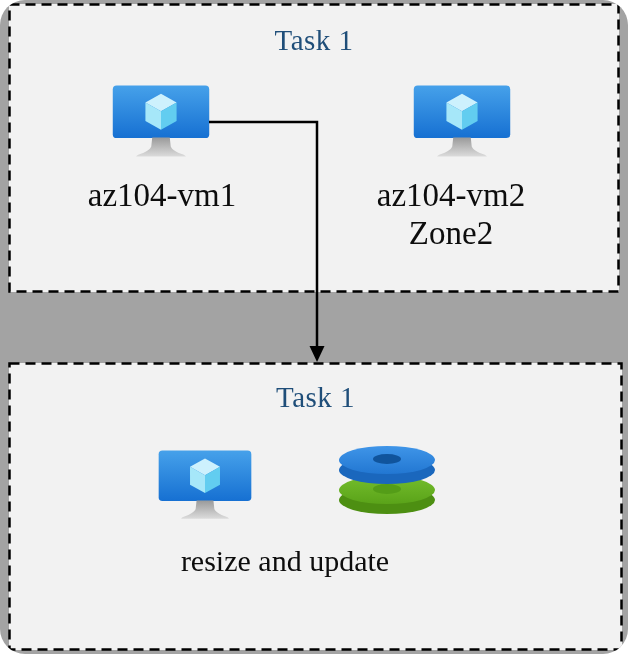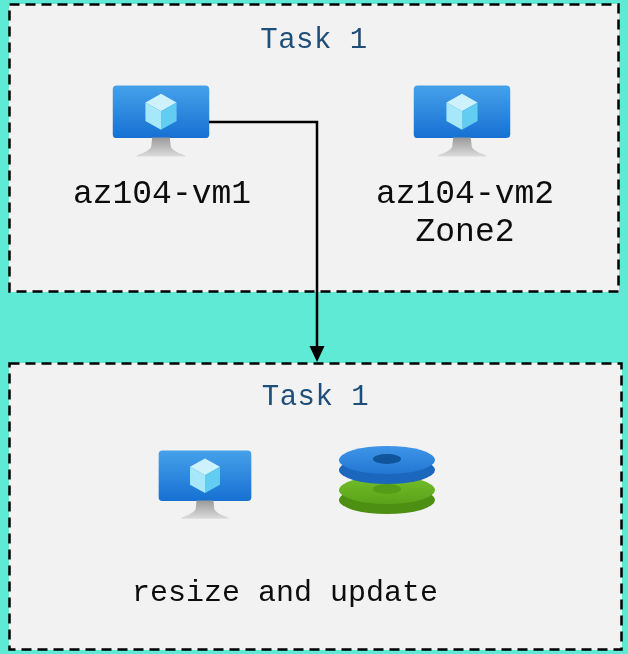--- a/index.html
+++ b/index.html
@@ -1,19 +1,20 @@
 <!DOCTYPE html>
 <html><head>
 <meta charset="utf-8">
 <style>
   html,body { margin:0; padding:0; background:#ffffff; }
   .canvas {
     position:relative; width:628px; height:654px;
-    background:#5eead4; overflow:hidden;
-    font-family:Liberation Mono, monospace;
+    background:#a3a3a3; overflow:hidden;
+    font-family:Liberation Serif, serif;
+    border-radius:25px;
   }
   .abs { position:absolute; }
   .box-fill { position:absolute; background:#f2f2f2; }
   .box-title {
     position:absolute; text-align:center;
     font-size:29px; color:#1f4e79; letter-spacing:0.5px;
   }
   .vm-label {
     position:absolute; text-align:center;
     font-size:33px; color:#0d0d0d; line-height:38px;
@@ -68,21 +69,21 @@
     <rect x="0.5" y="0.5" width="99" height="54" rx="4" fill="url(#g-screen)"></rect>
     <polygon points="50,9 66,18 50,27 34,18" fill="#cdf1fd"></polygon>
     <polygon points="34,18 50,27 50,46 34,37" fill="#a6e7f9"></polygon>
     <polygon points="66,18 50,27 50,46 66,37" fill="#62cdf0"></polygon>
     <path d="M41 54 L59 54 L60 63 C61 66 66 69 72 71 C74 71.7 75.5 72.6 75.5 73.5 L24.5 73.5 C24.5 72.6 26 71.7 28 71 C34 69 39 66 40 63 Z" fill="url(#g-stand)"></path>
   </svg>
 
   <div class="vm-label" style="left:62px; top:176px; width:200px;">
     <div>az104-vm1</div>
   </div>
-  <div class="vm-label" style="left:365px; top:176px; width:200px;">
+  <div class="vm-label" style="left:351px; top:176px; width:200px;">
     <div>az104-vm2</div>
     <div>Zone2</div>
   </div>
 
   <div class="box-title" style="left:9px; top:381px; width:613px;">Task 1</div>
 
   <svg class="abs" style="left:158px; top:450px;" width="94" height="73" viewBox="0 0 100 78">
     <rect x="0.5" y="0.5" width="99" height="54" rx="4" fill="url(#g-screen)"></rect>
     <polygon points="50,9 66,18 50,27 34,18" fill="#cdf1fd"></polygon>
     <polygon points="34,18 50,27 50,46 34,37" fill="#a6e7f9"></polygon>
@@ -94,21 +95,21 @@
 
     <ellipse cx="50" cy="56" rx="48" ry="14" fill="#4d8f12"></ellipse>
     <ellipse cx="50" cy="46" rx="48" ry="14" fill="url(#g-green-top)"></ellipse>
     <ellipse cx="50" cy="45" rx="14" ry="5" fill="#549d18"></ellipse>
 
     <ellipse cx="50" cy="26" rx="48" ry="14" fill="#1a67bd"></ellipse>
     <ellipse cx="50" cy="16" rx="48" ry="14" fill="url(#g-blue-top)"></ellipse>
     <ellipse cx="50" cy="15" rx="14" ry="5" fill="#10549c"></ellipse>
   </svg>
 
-  <div class="caption" style="left:85px; top:576px; width:400px;text-align:center;">resize and update</div>
+  <div class="caption" style="left:85px; top:544px; width:400px;text-align:center;">resize and update</div>
 
   <svg class="overlay" width="628" height="654" viewBox="0 0 628 654">
     <rect x="9.5" y="4.5" width="609" height="287" fill="none" stroke="#000000" stroke-width="2.5" stroke-dasharray="10 6"></rect>
     <rect x="9.5" y="363.5" width="612" height="286" fill="none" stroke="#000000" stroke-width="2.5" stroke-dasharray="10 6"></rect>
     <path d="M209 122 L317 122 L317 348" fill="none" stroke="#000000" stroke-width="2.5"></path>
     <polygon points="309.5,346 324.5,346 317,362" fill="#000000"></polygon>
   </svg>
 
 </div>
 

